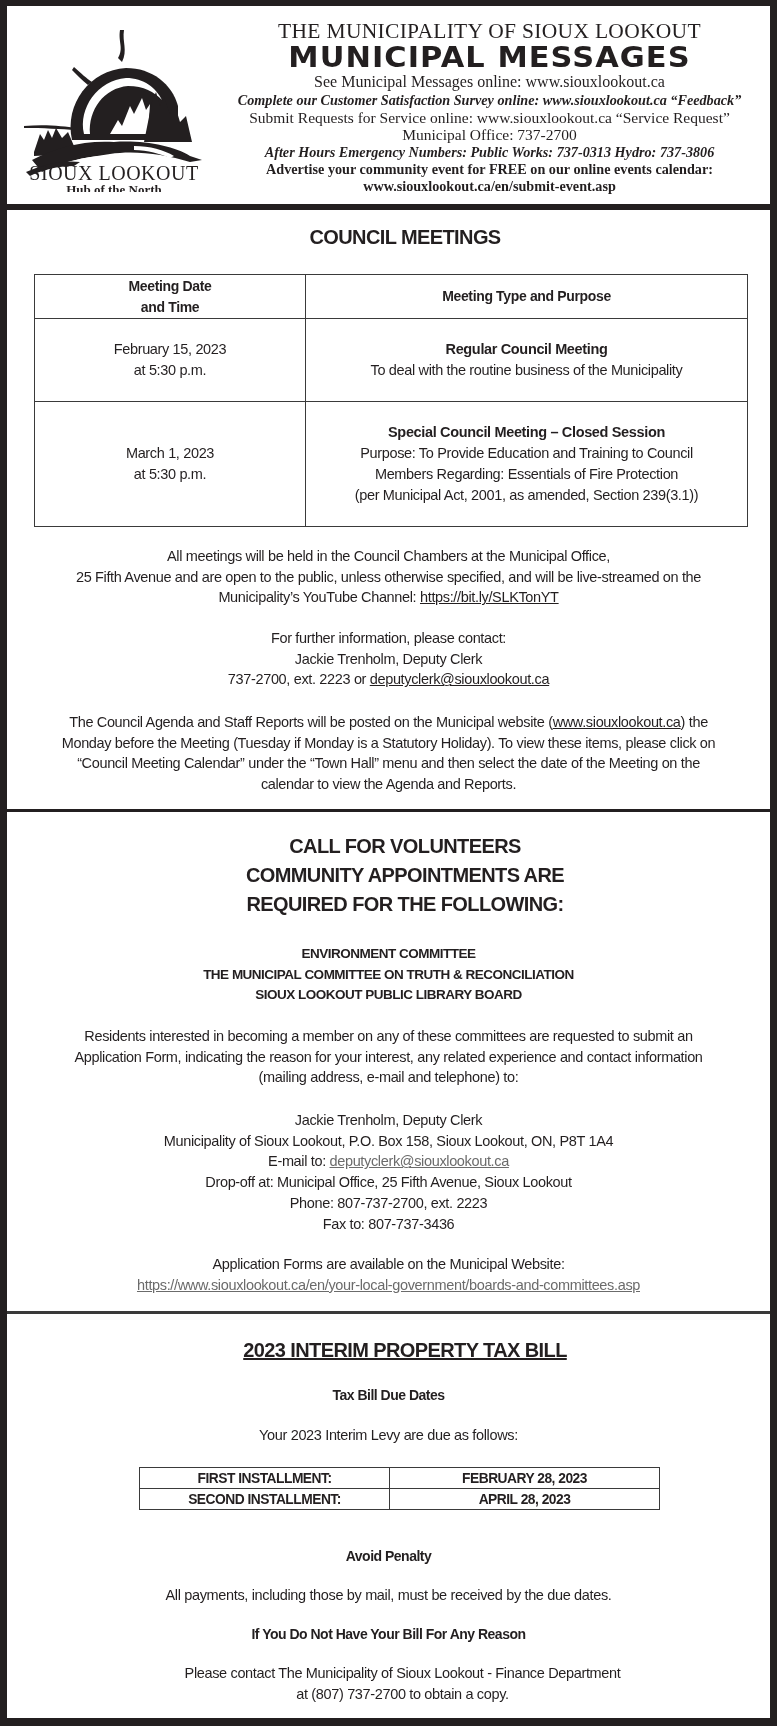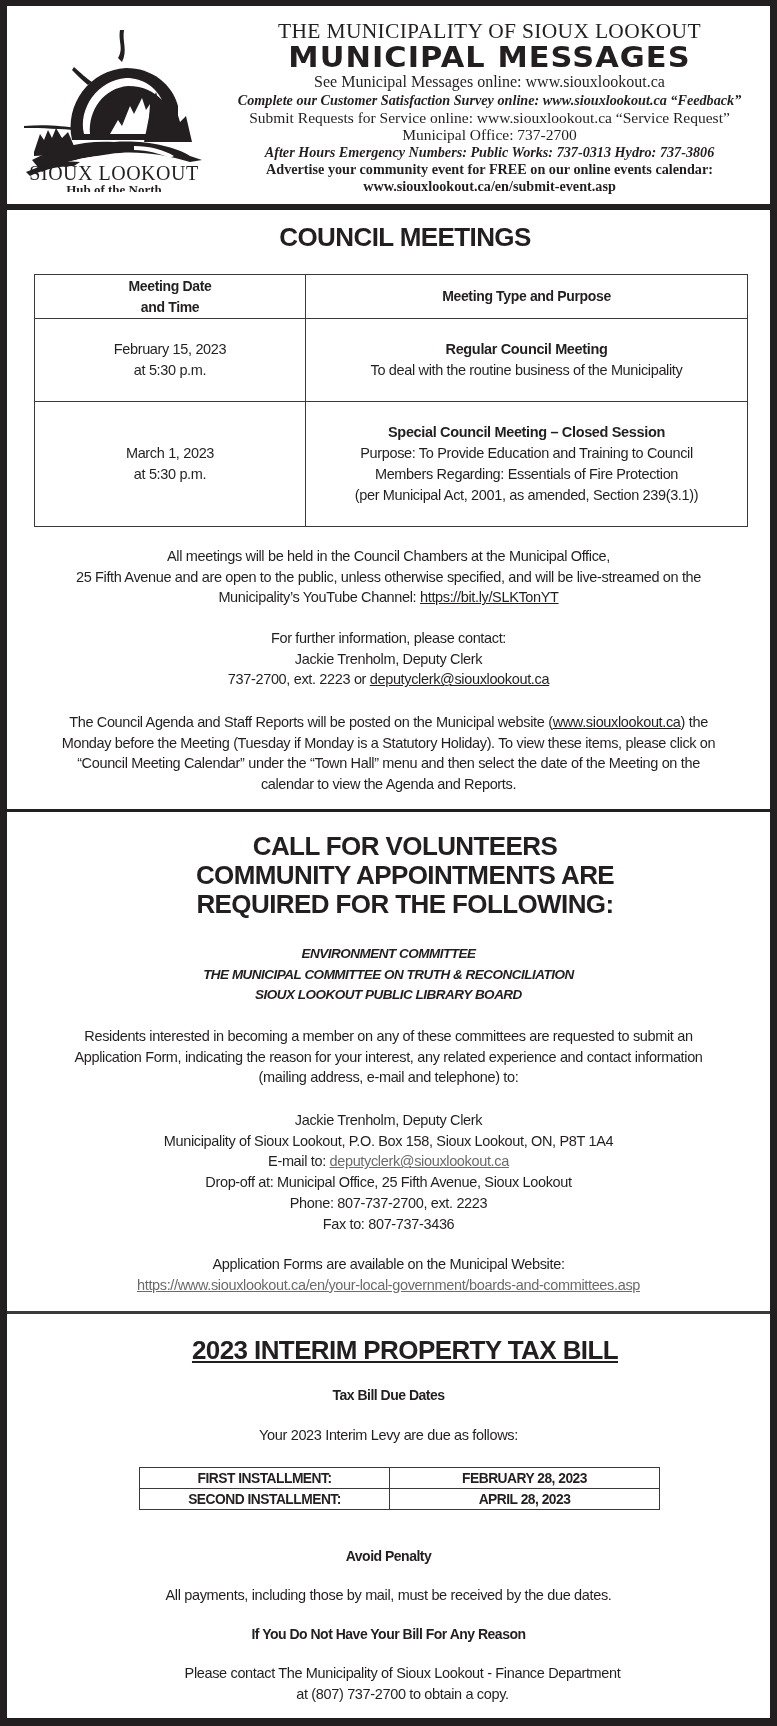--- a/index.html
+++ b/index.html
@@ -11,21 +11,21 @@
   .logo { position:absolute; left:14px; top:22px; width:200px; height:170px; }
   .hdr { position:absolute; left:220px; right:18px; top:20px; text-align:center; font-family:"Liberation Serif", serif; }
   .hdr .l1 { font-size:21.5px; letter-spacing:0.3px; line-height:22px; }
   .hdr .l2 { font-family:"DejaVu Sans", sans-serif; font-weight:bold; font-size:29px; line-height:30px; letter-spacing:1px; transform:scaleX(1.05); }
   .hdr .l3 { font-size:16px; line-height:18px; margin-top:1px; }
   .hdr .it { font-style:italic; font-weight:bold; font-size:14.2px; line-height:18px; }
   .hdr .bd { font-weight:bold; font-size:14.2px; line-height:17px; }
   .hdr .reg { font-size:15.5px; line-height:17px; }
   
   .t { font-family:"Liberation Sans", sans-serif; font-size:14.5px; line-height:20.7px; letter-spacing:-0.35px; }
-  .h1 { font-size:26px; font-weight:bold; letter-spacing:-0.6px; line-height:29px;margin-left:33px; }
+  .h1 { font-size:20px; font-weight:bold; letter-spacing:-0.6px; line-height:29px;margin-left:33px; }
   .h2 { font-size:13.5px; font-weight:bold; letter-spacing:-0.5px; line-height:20.5px; }
   u.link { text-decoration:underline; }
   .grey { color:#6b6b6b; }
   table.cm { position:absolute; left:27px; top:274px; width:714px; border-collapse:collapse; font-family:"Liberation Sans", sans-serif; font-size:14.5px; letter-spacing:-0.35px; }
   table.cm td, table.cm th { border:1.5px solid #3a3a3a; text-align:center; vertical-align:middle; padding:0 4px; line-height:20.8px; }
   table.cm th { font-weight:bold; font-size:14px; }
   table.tx { position:absolute; left:132px; top:228px; width:521px; border-collapse:collapse; font-size:13.8px; font-weight:bold; letter-spacing:-0.5px; }
   table.tx td { border:1.5px solid #3a3a3a; text-align:center; height:20px; line-height:19px; padding:0; }
 </style>
 </head>
@@ -134,21 +134,21 @@
 
 <div class="divider" style="top:809px;height:3px;"></div>
 
 <div class="sec" style="top:812px;height:500px;">
   <div class="h1" style="position:absolute;left:0;right:0;top:20px;">
     <div>CALL FOR VOLUNTEERS</div>
     <div>COMMUNITY APPOINTMENTS ARE</div>
     <div>REQUIRED FOR THE FOLLOWING:</div>
   </div>
 
-  <div class="h2" style="position:absolute;left:0;right:0;top:132px;font-style:italic;">
+  <div class="h2" style="position:absolute;left:0;right:0;top:132px;">
     <div>ENVIRONMENT COMMITTEE</div>
     <div>THE MUNICIPAL COMMITTEE ON TRUTH &amp; RECONCILIATION</div>
     <div>SIOUX LOOKOUT PUBLIC LIBRARY BOARD</div>
   </div>
 
   <div class="t" style="position:absolute;left:0;right:0;top:214px;">
     <div>Residents interested in becoming a member on any of these committees are requested to submit an</div>
     <div>Application Form, indicating the reason for your interest, any related experience and contact information</div>
     <div>(mailing address, e-mail and telephone) to:</div>
   </div>

